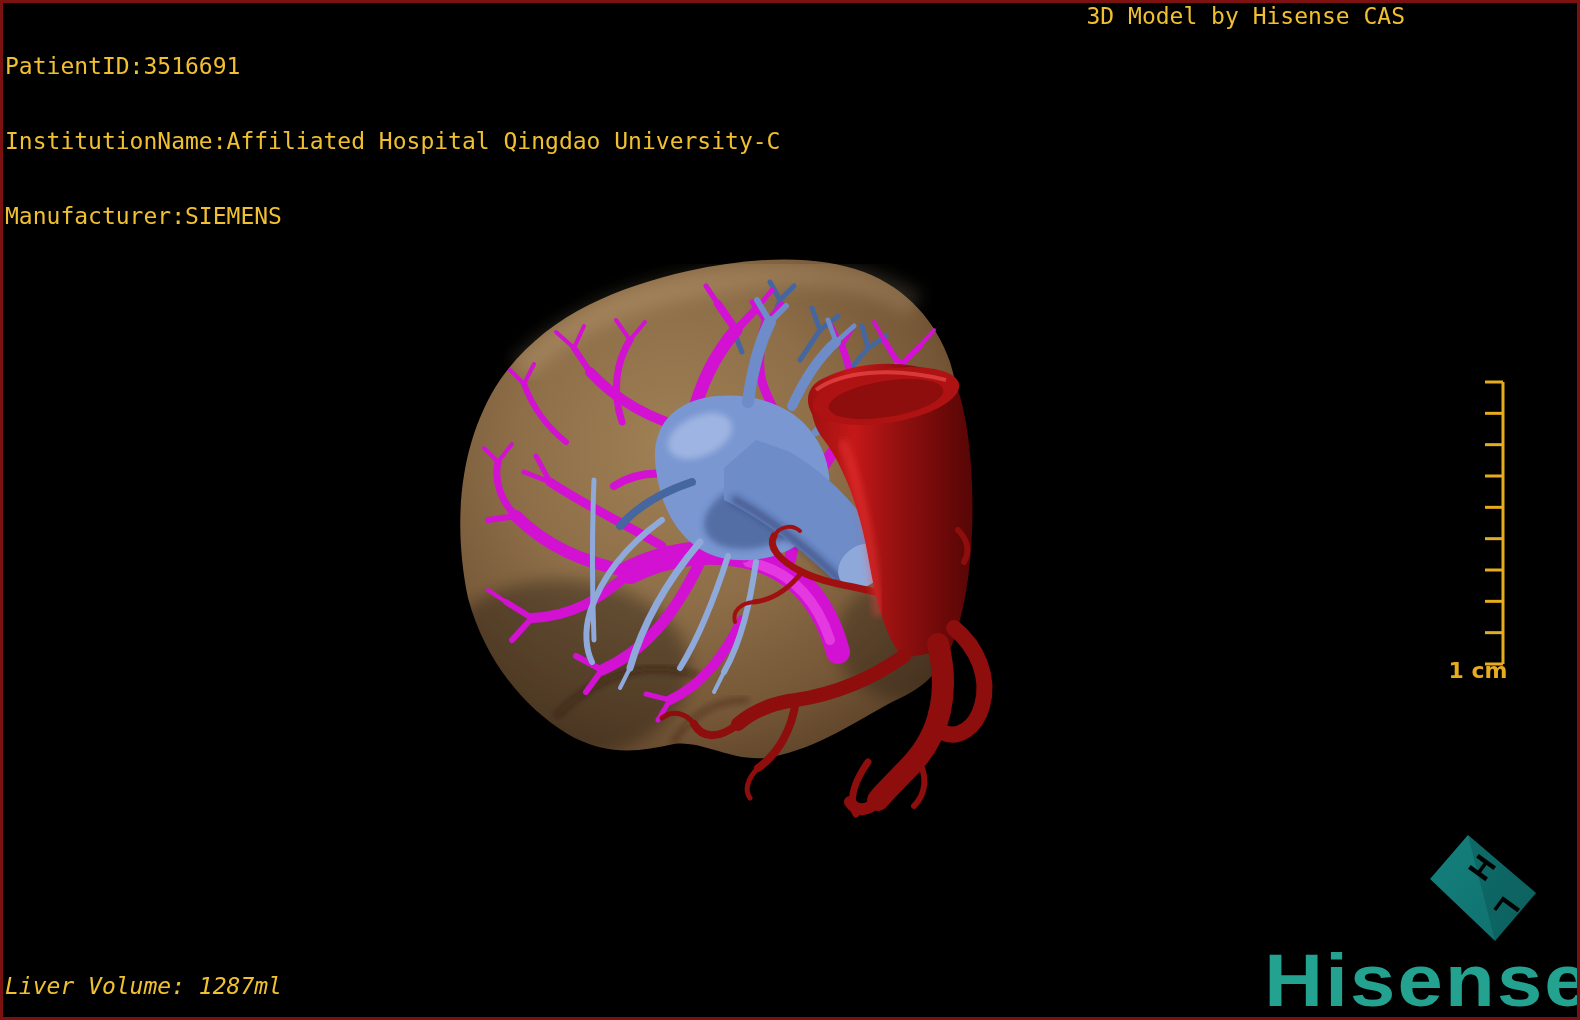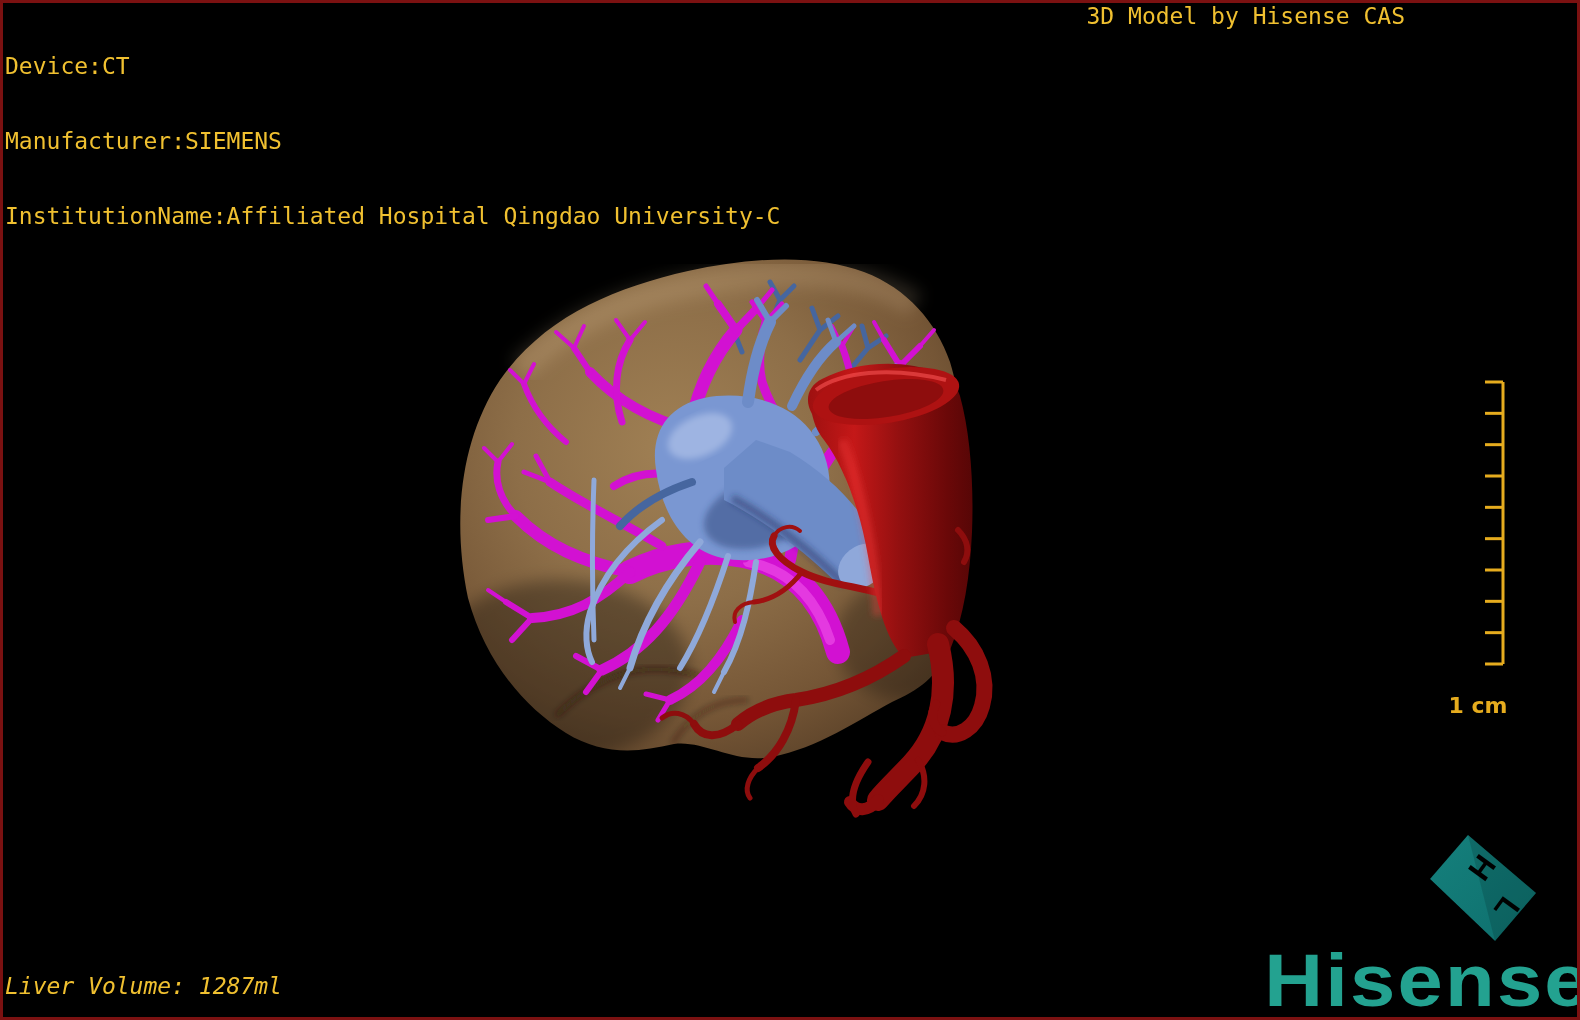--- a/index.html
+++ b/index.html
@@ -5,21 +5,21 @@
   html,body{margin:0;padding:0;background:#000;width:1580px;height:1020px;overflow:hidden;position:relative;}
   *{box-sizing:border-box;}
   .frame{position:absolute;inset:0;border:3px solid var(--frame-border,#7b1111);pointer-events:none;z-index:50;}
   .viewport{position:absolute;inset:0;background:#000;}
   .overlay-text{font-family:"DejaVu Sans Mono","Liberation Mono",monospace;color:var(--overlay-text,#f0c030);font-size:23px;line-height:25px;white-space:pre;}
   .patient-info{position:absolute;left:5px;top:4px;z-index:20;}
   .watermark{position:absolute;right:175px;top:4px;z-index:20;}
   .volume-readout{position:absolute;left:5px;top:974px;z-index:20;font-style:italic;}
   .scalebar{position:absolute;left:1448px;top:372px;z-index:20;}
   .scalebar line{stroke:var(--scale-gold,#e6ac1e);stroke-width:3;}
-  .scalebar-label{position:absolute;left:1440px;top:693px;width:76px;text-align:center;z-index:20;
+  .scalebar-label{position:absolute;left:1440px;top:658px;width:76px;text-align:center;z-index:20;
      font-family:"DejaVu Sans","Liberation Sans",sans-serif;font-weight:bold;font-size:22px;color:var(--scale-gold,#e6ac1e);}
   .brand-wordmark{position:absolute;right:-12px;bottom:2px;z-index:20;line-height:1;
      font-family:"Liberation Sans","DejaVu Sans",sans-serif;font-weight:bold;font-size:74px;
      letter-spacing:2px;color:var(--brand-teal,#23a290);transform:scaleX(1.1);transform-origin:right bottom;}
   .brand-cube{position:absolute;left:1420px;top:823px;z-index:20;}
   .brand-cube text{font-family:"Liberation Sans",sans-serif;font-weight:bold;font-size:31px;fill:#000;}
   svg{display:block;}
   .portal{stroke:var(--portal-magenta,#d211d2);fill:none;stroke-linecap:round;stroke-linejoin:round;}
   .portal-hi{stroke:#f055ea;fill:none;stroke-linecap:round;opacity:.6;}
   .hepatic{stroke:var(--hepatic-blue,#6d8cc8);fill:none;stroke-linecap:round;stroke-linejoin:round;}
@@ -168,23 +168,23 @@
       <path class="artery" stroke-width="8" d="M 796,700 C 792,730 778,754 758,768"></path>
       <path class="artery" stroke-width="5" d="M 758,768 C 748,778 744,790 750,798"></path>
       <path class="artery" stroke-width="7" d="M 868,762 C 854,782 848,800 856,814"></path>
       <path class="artery" stroke-width="6" d="M 918,760 C 928,776 926,794 914,806"></path>
       <path class="artery" stroke-width="6" stroke="#7c0909" d="M 958,530 C 968,540 970,552 964,562"></path>
     </g>
   </svg>
 </div>
 
 <div class="overlay-text patient-info">
-  <div>Device:CT</div>
+  <div>PatientID:3516691</div>
+  <div>InstitutionName:Affiliated Hospital Qingdao University-C</div>
   <div>Manufacturer:SIEMENS</div>
-  <div>InstitutionName:Affiliated Hospital Qingdao University-C</div>
 </div>
 
 <div class="overlay-text watermark">3D Model by Hisense CAS</div>
 
 <div class="overlay-text volume-readout">Liver Volume: 1287ml</div>
 
 <svg class="scalebar" width="70" height="302">
   <line x1="55" y1="10" x2="55" y2="292"></line>
   <g>
       <line x1="37" x2="55" y1="10" y2="10"></line>

